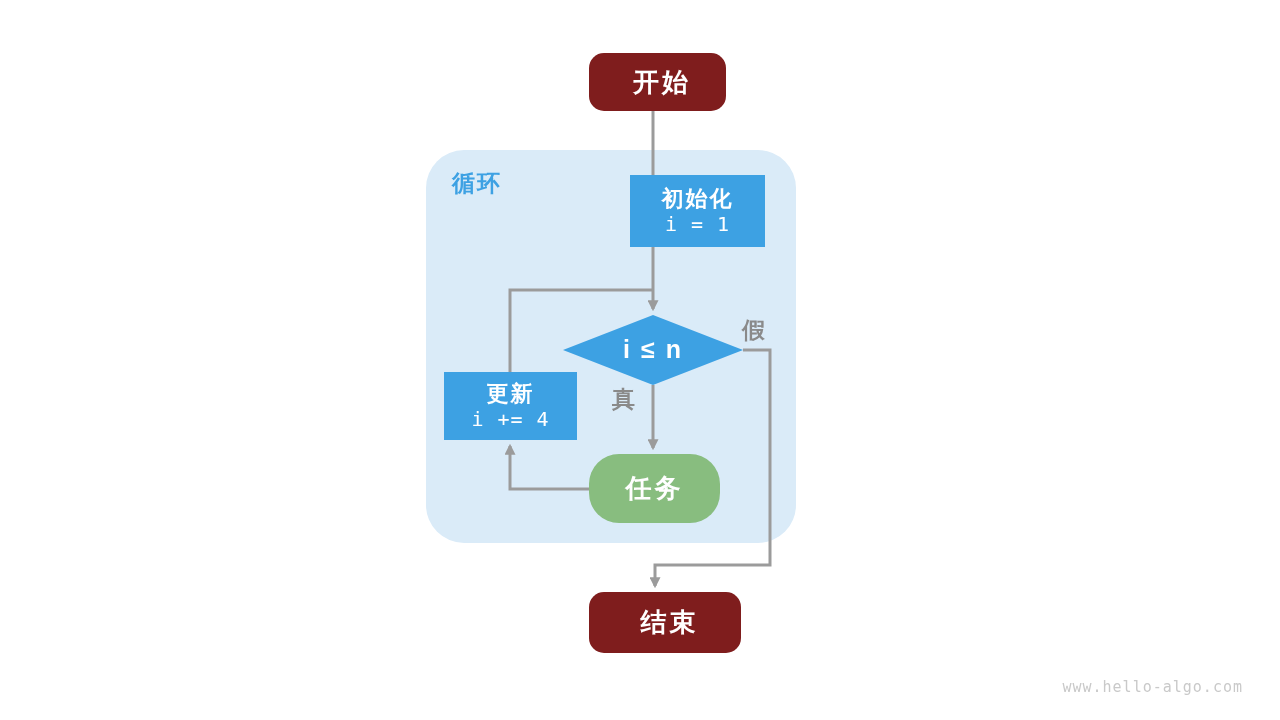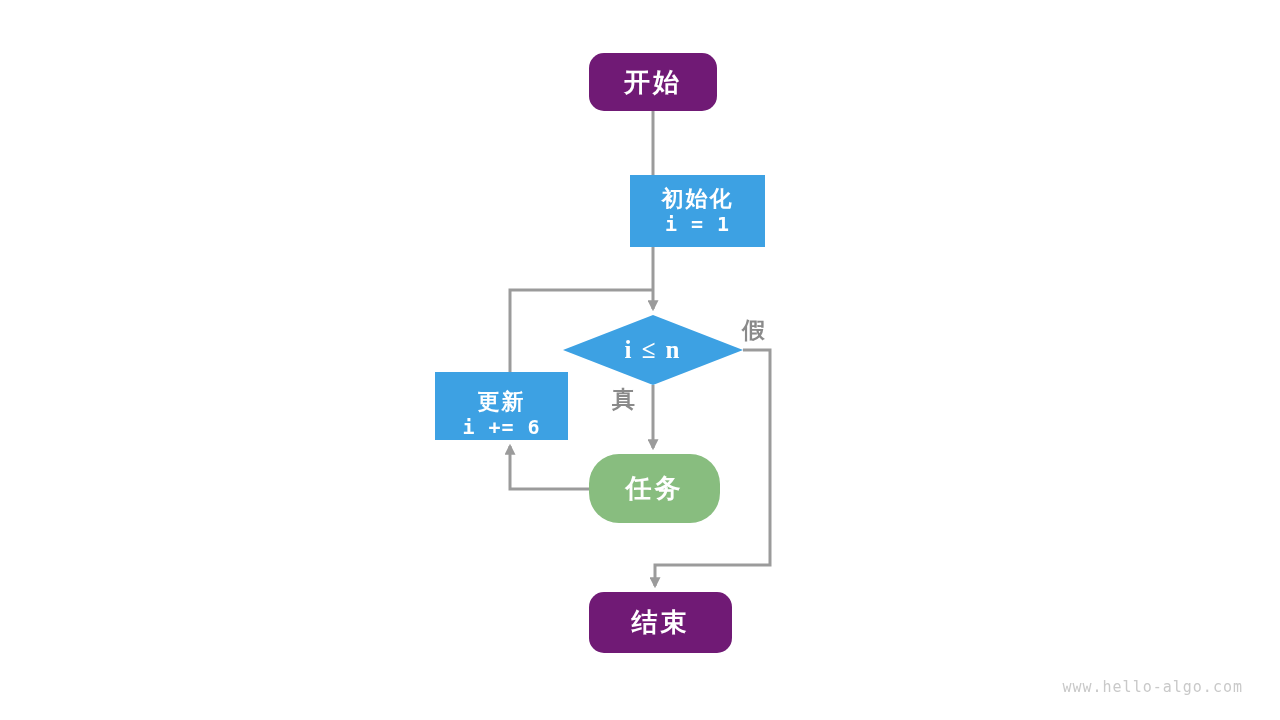--- a/index.html
+++ b/index.html
@@ -53,49 +53,50 @@
     z-index: 3;
     display: flex;
     flex-direction: column;
     align-items: center;
     justify-content: center;
     color: #ffffff;
     text-align: center;
     line-height: 1.25;
   }
   .terminal {
-    background: #701a75;
+    background: #7f1d1d;
     border-radius: 15px;
     font-size: 26px;
     font-weight: bold;
     letter-spacing: 3px;
+    padding-left: 9px;
   }
   .process-blue { background: #3DA1E3; }
   .process-green { background: #88BD7F; }
   .node-title {
     font-size: 22px;
     font-weight: bold;
     letter-spacing: 2px;
   }
   .node-code {
     font-family: "DejaVu Sans Mono", monospace;
     font-size: 20px;
-    font-weight: bold;
+    font-weight: normal;
     letter-spacing: 1px;
   }
   .node-start  { left: 589px; top: 53px;  width: 128px; height: 58px; }
   .node-init   { left: 587px; top: 175px; width: 135px; height: 72px; margin-left: 43px; }
-  .node-update { left: 435px; top: 372px; width: 133px; height: 68px; justify-content: flex-end; }
+  .node-update { left: 444px; top: 372px; width: 133px; height: 68px; }
   .node-task   { left: 589px; top: 454px; width: 131px; height: 69px; font-size: 26px; font-weight: bold; letter-spacing: 3px; border-radius: 30px; }
   .node-end    { left: 589px; top: 592px; width: 143px; height: 61px; }
   .node-cond {
     left: 563px; top: 315px; width: 180px; height: 70px;
     clip-path: polygon(50% 0%, 100% 50%, 50% 100%, 0% 50%);
     background: #3DA1E3;
-    font-family: Liberation Serif, serif;
+    font-family: Liberation Sans, sans-serif;
     font-size: 25px;
     font-weight: bold;
     letter-spacing: 2px;
   }
   
   .edge-label {
     position: absolute;
     z-index: 3;
     color: #8A8A8A;
     font-size: 23px;
@@ -113,20 +114,23 @@
     font-size: 15px;
     color: #C9C9C9;
     letter-spacing: 1px;
   }
 </style>
 </head>
 <body>
 
 <div class="canvas">
 
+  <div class="loop-container">
+    <div class="loop-label">循环</div>
+  </div>
 
   <svg class="edges" width="1280" height="720">
     <defs>
       <marker id="arrow" viewBox="0 0 10 10" refX="8" refY="5" markerWidth="11" markerHeight="11" markerUnits="userSpaceOnUse" orient="auto-start-reverse">
         <path d="M 0 0 L 10 5 L 0 10 z" fill="#9B9B9B"></path>
       </marker>
     </defs>
     <polyline class="edge" points="653,111 653,176"></polyline>
     <polyline class="edge" points="653,243 653,309" marker-end="url(#arrow)"></polyline>
     <polyline class="edge" points="510,373 510,290 653,290"></polyline>
@@ -143,21 +147,21 @@
     <span class="node-title">初始化</span>
     <span class="node-code">i = 1</span>
   </div>
 
   <div class="node node-cond">
     <span>i ≤ n</span>
   </div>
 
   <div class="node process-blue node-update">
     <span class="node-title">更新</span>
-    <span class="node-code">i += 6</span>
+    <span class="node-code">i += 4</span>
   </div>
 
   <div class="node process-green node-task">
     <span>任务</span>
   </div>
 
   <div class="node terminal node-end">
     <span>结束</span>
   </div>
 

